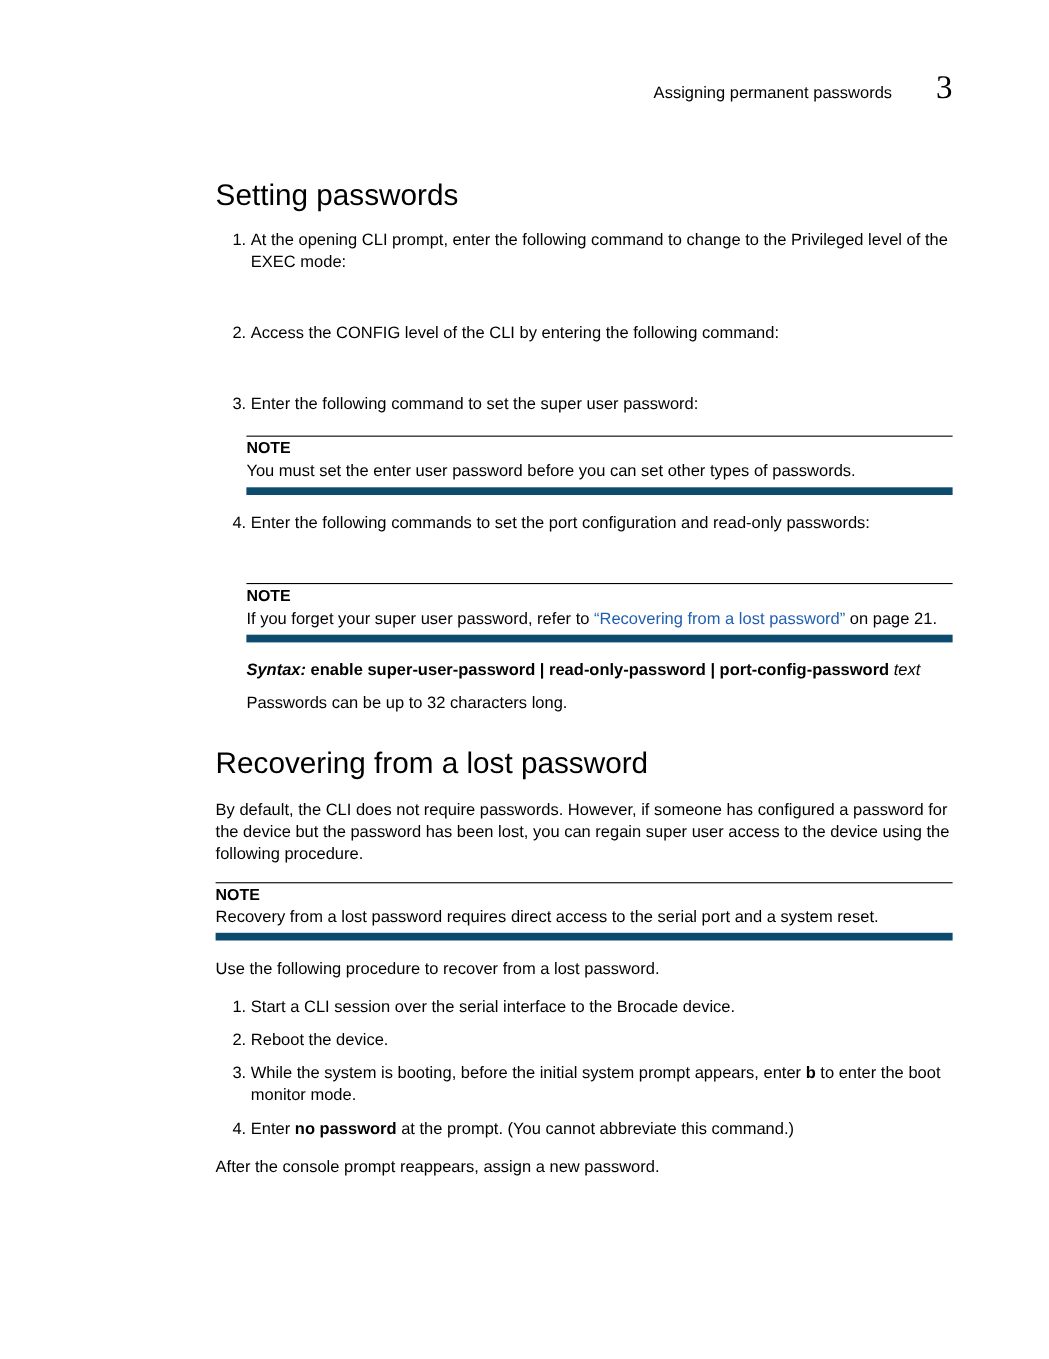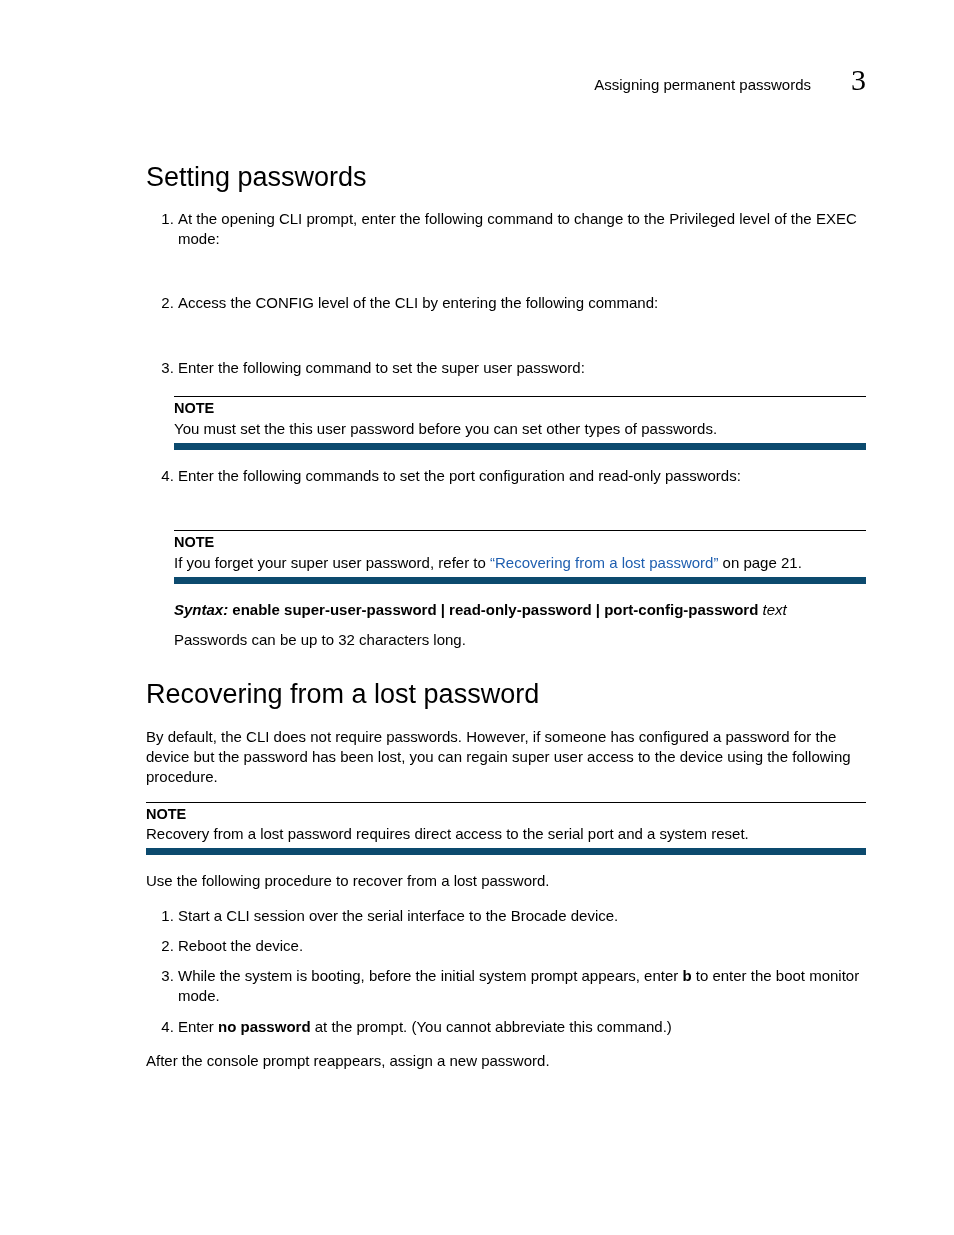--- a/index.html
+++ b/index.html
@@ -25,21 +25,21 @@
   .running-head .rh-text {
     font-size: 15px;
     color: #000;
   }
   .running-head .rh-num {
     font-family: Georgia, "Times New Roman", serif;
     font-size: 30px;
     color: #000;
   }
   .content {
-    margin-left: 58px; 
+    margin-left: 108px; 
     margin-right: 0;
   }
   h1 {
     font-family: "Arial Narrow", Arial, Helvetica, sans-serif;
     font-stretch: condensed;
     font-weight: 400;
     font-size: 27px;
     margin: 0 0 14px 0;
   }
   ol.num {
@@ -94,21 +94,21 @@
     <h1>Setting passwords</h1>
 
     <ol class="num">
       <li>At the opening CLI prompt, enter the following command to change to the Privileged level of the EXEC mode:</li>
       <li>Access the CONFIG level of the CLI by entering the following command:</li>
       <li style="margin-bottom:18px;">Enter the following command to set the super user password:</li>
     </ol>
 
     <div class="note">
       <span class="note-label">NOTE</span>
-      <span class="note-body">You must set the this user password before you can set other types of passwords.</span>
+      <span class="note-body">You must set the enter user password before you can set other types of passwords.</span>
     </div>
 
     <ol class="num" start="4">
       <li>Enter the following commands to set the port configuration and read-only passwords:</li>
     </ol>
 
     <div class="note">
       <span class="note-label">NOTE</span>
       <span class="note-body">
         <span>If you forget your super user password, refer to </span><a class="xref" href="#">“Recovering from a lost password”</a><span> on page 21.</span>

